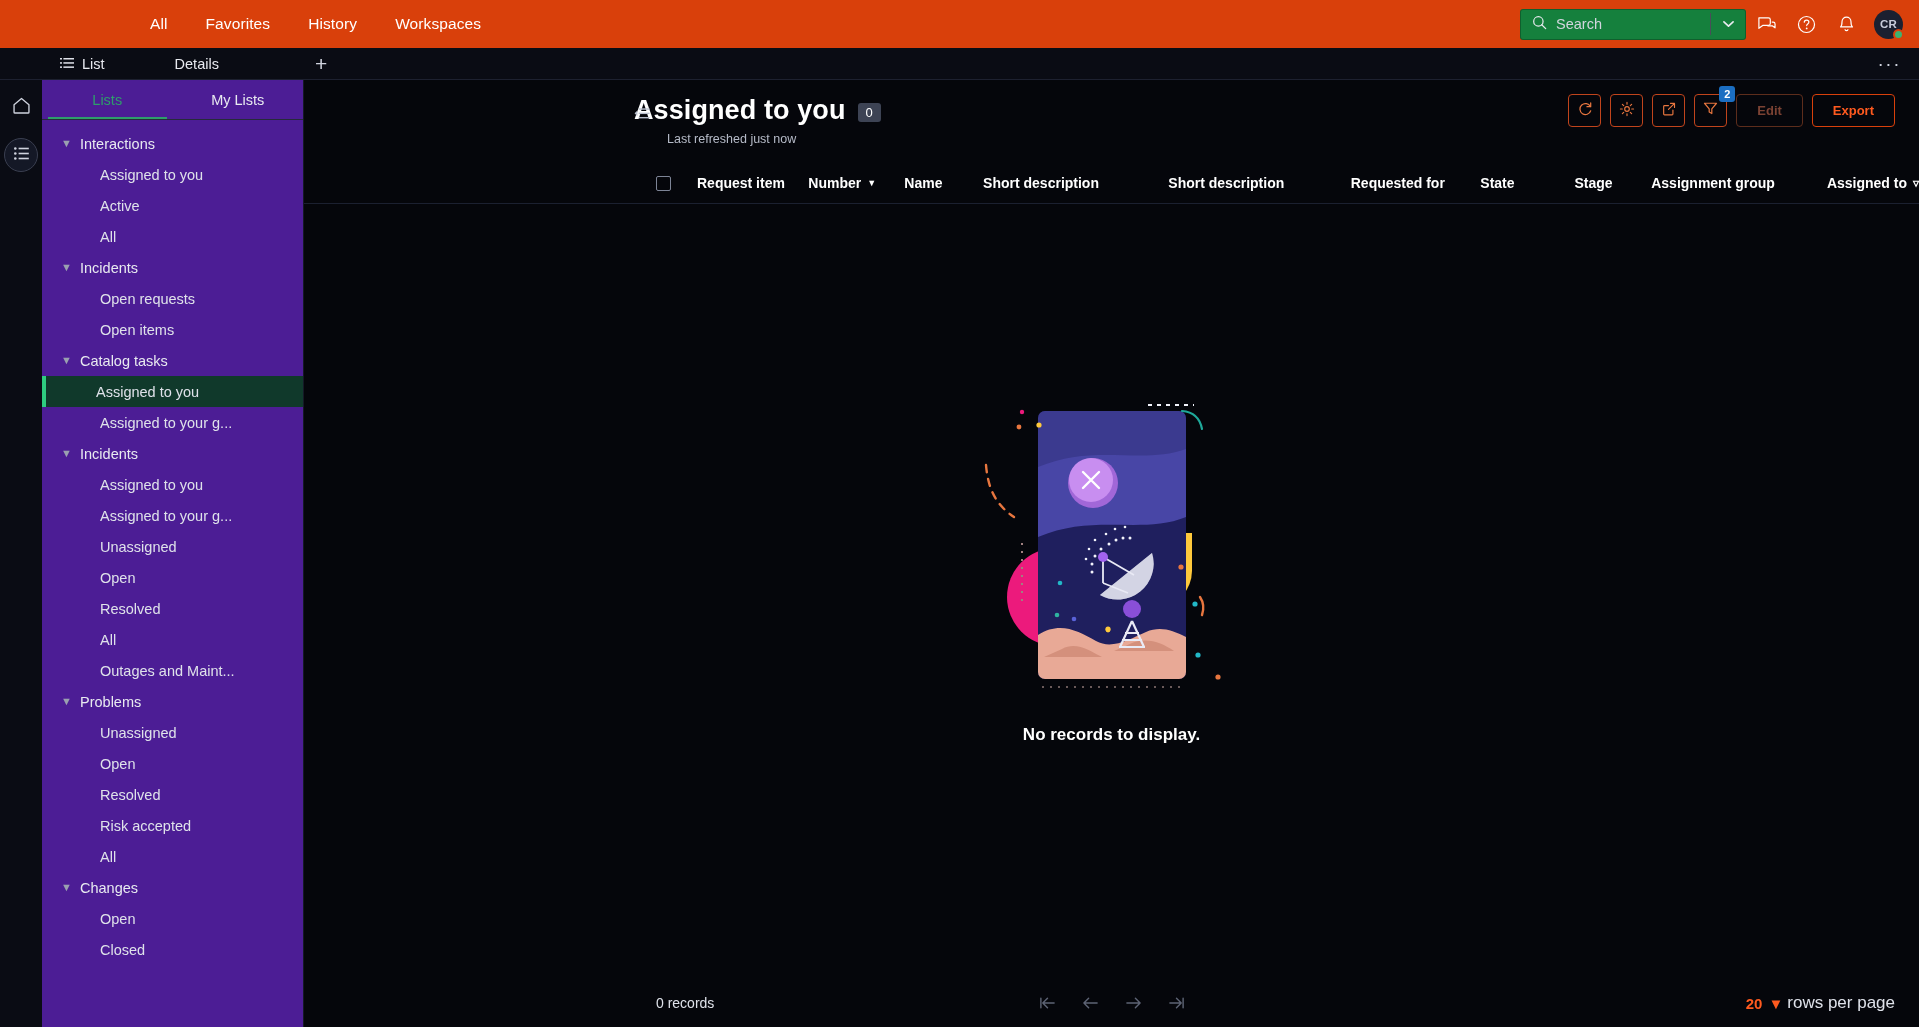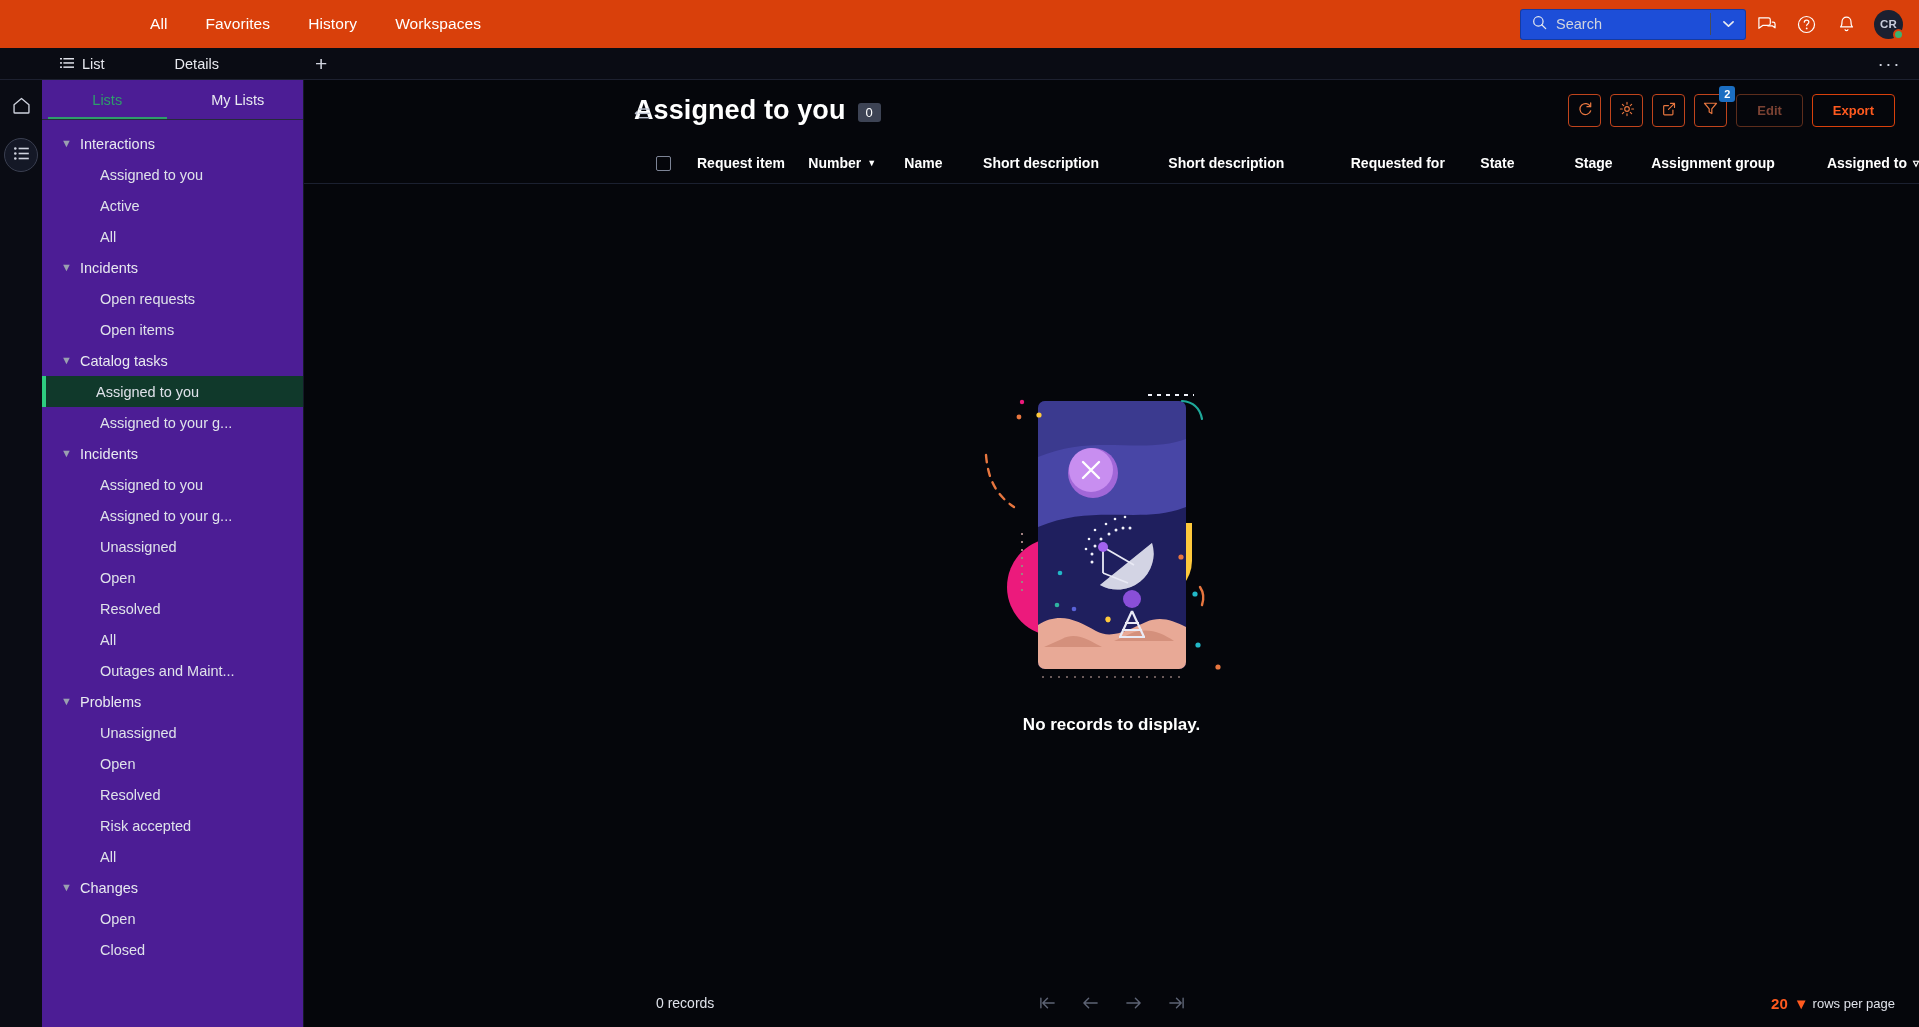--- a/index.html
+++ b/index.html
@@ -32,21 +32,21 @@
     cursor: pointer;
   }
   .star { font-size: 16px; color: #fff; opacity: .95; }
 
   .top-right {
     position: absolute; right: 12px; top: 0; height: 48px;
     display: flex; align-items: center; gap: 0;
   }
   .searchbox {
     display: flex; align-items: center;
-    background: #1d4ed8; border-radius: 3px;
+    background: #15803d; border-radius: 3px;
     height: 31px; width: 226px; overflow: hidden;
     border: 1px solid rgba(0,0,0,.25);
   }
   .searchbox .sfield {
     display: flex; align-items: center; gap: 9px;
     flex: 1; padding-left: 11px; height: 100%;
   }
   .searchbox input {
     background: transparent; border: 0; outline: none;
     color: #e8eaf0; font-size: 14.5px; width: 100%;
@@ -259,21 +259,21 @@
     display: flex; align-items: center; gap: 26px;
   }
   .pg-btn { color: #5e6475; cursor: default; display: flex; align-items: center; }
   .rows-wrap {
     margin-left: auto; display: flex; align-items: center; gap: 4px;
   }
   .rows-val {
     color: #ff5a1f; font-size: 15px; font-weight: bold;
     display: flex; align-items: center; gap: 6px; cursor: pointer;
   }
-  .rows-label { color: #dfe2ea; font-size: 13px; }
+  .rows-label { color: #dfe2ea; font-size: 17px; }
 </style>
 </head>
 <body>
 
 <div class="topbar">
   <div class="topnav">
     <div class="topnav-item">All</div>
     <div class="topnav-item">Favorites</div>
     <div class="topnav-item">History</div>
     <div class="topnav-item">Workspaces</div>
@@ -479,20 +479,21 @@
             <rect x="5" y="5.6" width="11.5" height="1.5"></rect>
             <rect x="5" y="10.2" width="11.5" height="1.5"></rect>
             <path d="M3.6 3.2 .6 6.3l3 3.1z"></path>
           </g>
         </svg>
       </span>
       <div class="title-row">
         <div class="page-title">Assigned to you</div>
         <div class="count-badge">0</div>
       </div>
+      <div class="refreshed">Last refreshed just now</div>
 
       <div class="actions">
         <div class="abtn">
           <span>
             <svg width="16" height="16" viewBox="0 0 18 18" fill="none">
               <path d="M15 6.2A6.2 6.2 0 1 0 15.4 11" stroke="#e8763f" stroke-width="1.4" stroke-linecap="round"></path>
               <path d="M15.4 2.2v4.2h-4.2" stroke="#e8763f" stroke-width="1.4" stroke-linecap="round" stroke-linejoin="round"></path>
             </svg>
           </span>
         </div>

